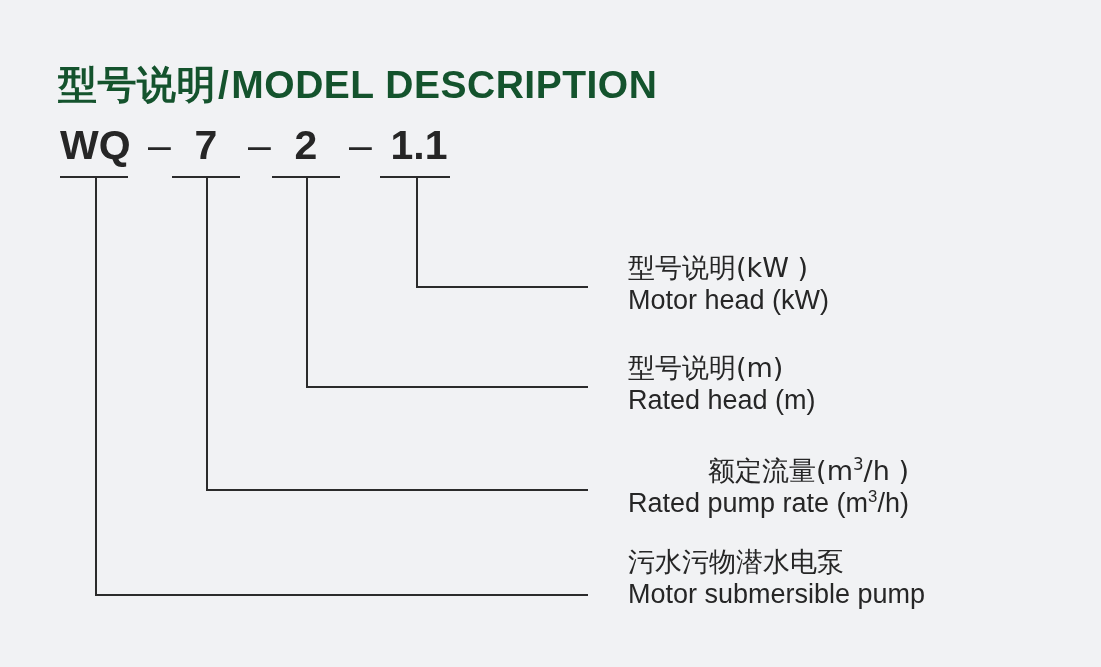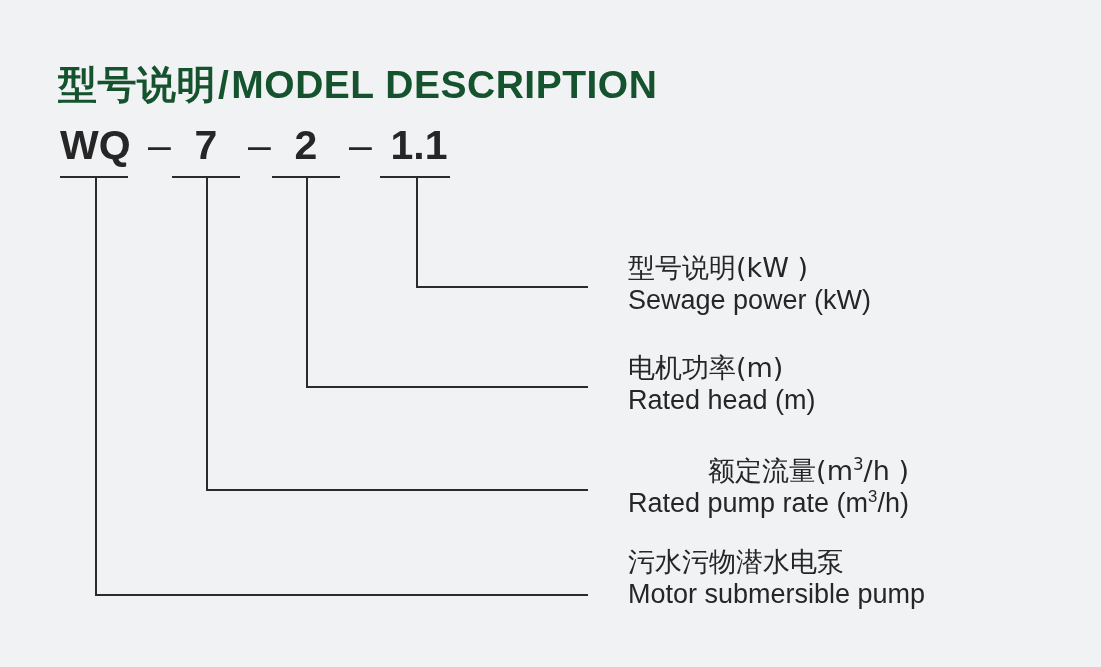--- a/index.html
+++ b/index.html
@@ -100,25 +100,25 @@
       <path d="M 307 177 L 307 387 L 588 387"></path>
 
       <path d="M 207 177 L 207 490 L 588 490"></path>
 
       <path d="M 96  177 L 96  595 L 588 595"></path>
     </g>
   </svg>
 
   <div class="label" style="top:251px;">
     <span class="cn">型号说明(kW )</span>
-    <span class="en">Sewage power (kW)</span>
+    <span class="en">Motor head (kW)</span>
   </div>
 
   <div class="label" style="top:351px;">
-    <span class="cn">电机功率(m)</span>
+    <span class="cn">型号说明(m)</span>
     <span class="en">Rated head (m)</span>
   </div>
 
   <div class="label" style="top:454px;text-align:right;">
     <span class="cn"><span>额定流量(m</span><sup>3</sup><span>/h )</span></span>
     <span class="en"><span>Rated pump rate (m</span><sup>3</sup><span>/h)</span></span>
   </div>
 
   <div class="label" style="top:545px;">
     <span class="cn">污水污物潜水电泵</span>

